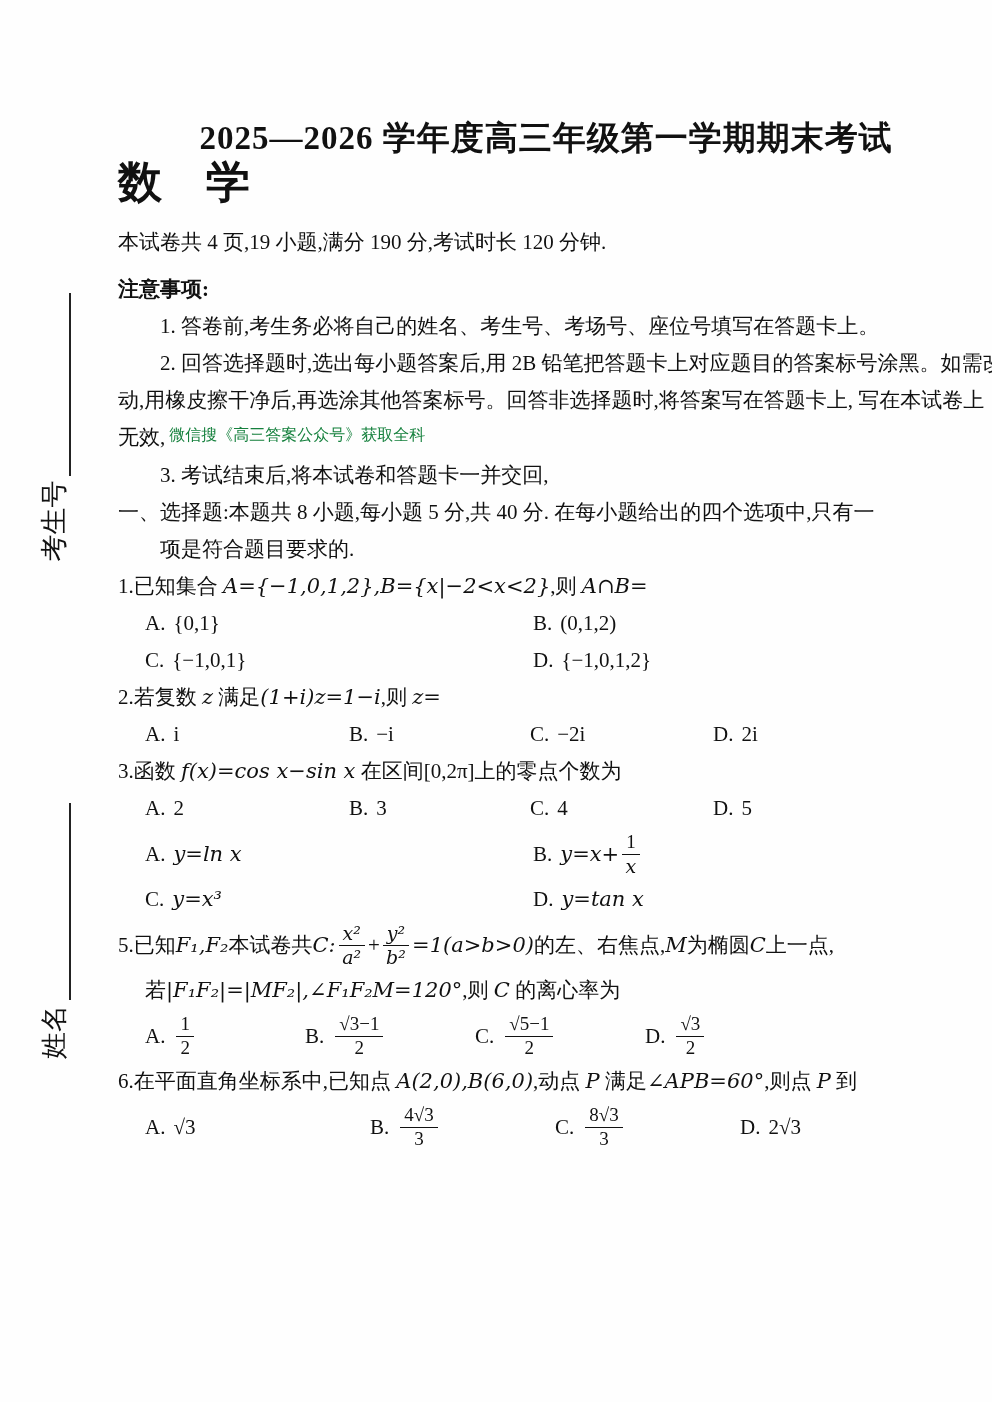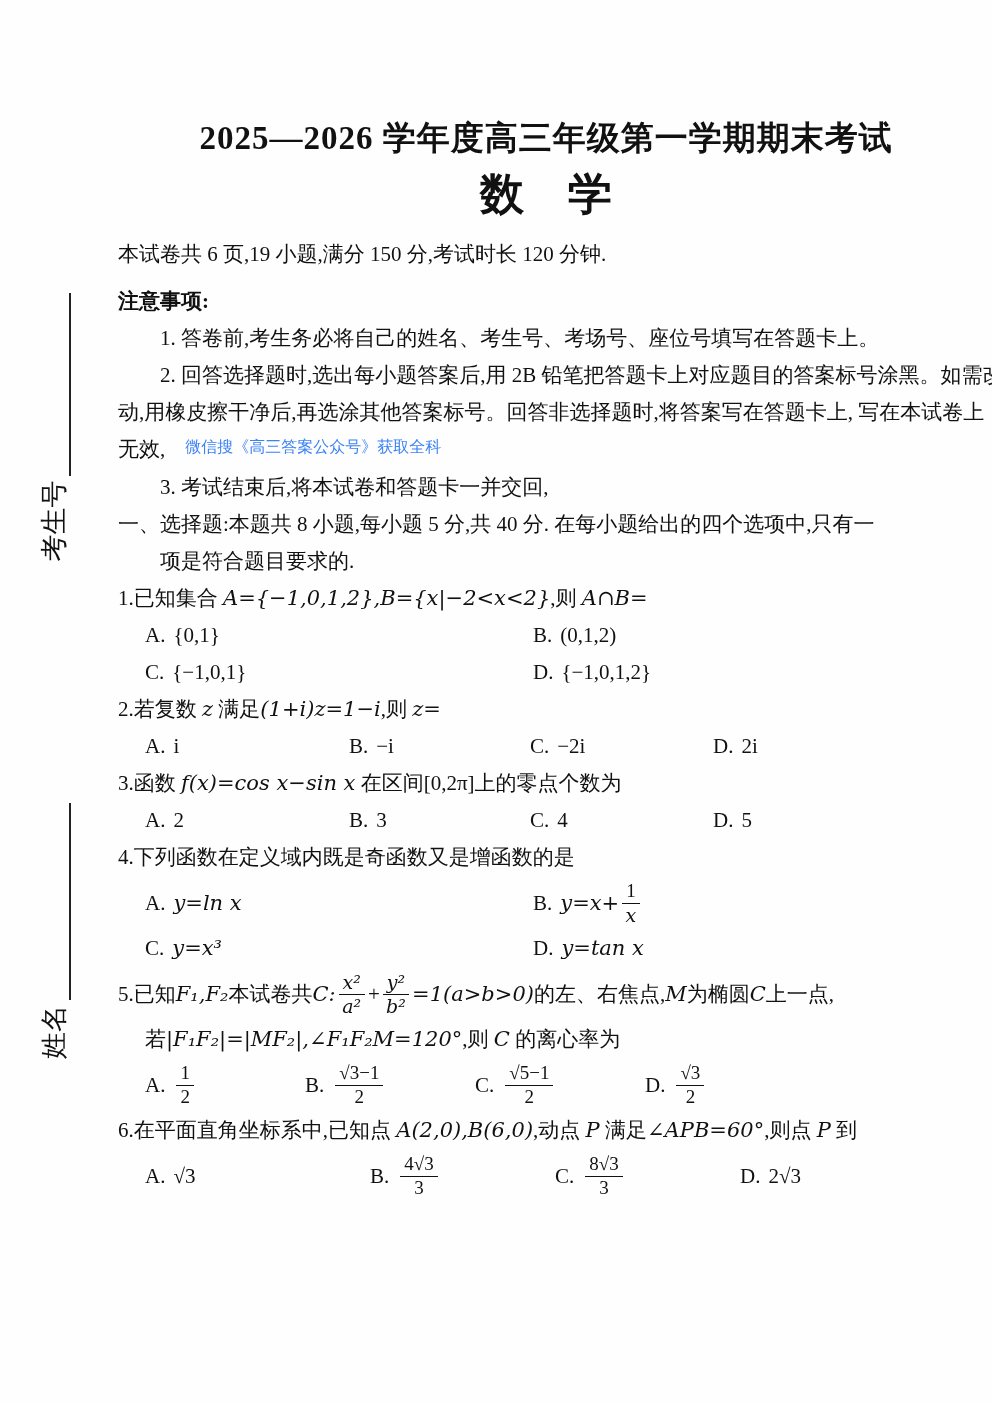--- a/index.html
+++ b/index.html
@@ -16,28 +16,28 @@
   }
   .content { position:absolute; left:118px; top:0; width:856px; }
   .line { line-height:37px; white-space:nowrap; }
   .it { font-style:italic; font-family:"DejaVu Serif","Liberation Serif",serif; }
   .rm { font-style:normal; }
   .indent  { padding-left:42px; }
   .indent2 { padding-left:42px; }
   .qindent { padding-left:27px; }
 
   .title1 { margin-top:118px; text-align:center; font-weight:bold; font-size:33px; line-height:40px; letter-spacing:1px; }
-  .title2 { margin-top:12px;  text-align:center; font-weight:bold; font-size:44px; line-height:50px; }
+  .title2 { margin-top:0;  text-align:left; font-weight:bold; font-size:44px; line-height:50px; }
   .info   { margin-top:16px; }
   .notice-head { margin-top:10px; font-weight:bold; }
   .sec-head { font-weight:normal; font-size:21px; }
 
   .watermark {
     font-family:Liberation Sans, sans-serif;
-    font-size:16px; position:relative; top:-4px; margin-left:20px; color:#3b82f6;
+    font-size:16px; position:relative; top:-4px; margin-left:4px; color:#15803d;
   }
 
   
   .orow { display:flex; align-items:center; padding-left:27px; line-height:37px; white-space:nowrap; }
   .orow .opt { display:inline-flex; align-items:center; }
   .olabel { margin-right:8px; }
   .c4 .opt:nth-child(1){ width:204px; } .c4 .opt:nth-child(2){ width:181px; } .c4 .opt:nth-child(3){ width:183px; }
   .c2 .opt:nth-child(1){ width:388px; }
   .c4n .opt:nth-child(1){ width:160px; } .c4n .opt:nth-child(2){ width:170px; } .c4n .opt:nth-child(3){ width:170px; }
   .c4w .opt:nth-child(1){ width:225px; } .c4w .opt:nth-child(2){ width:185px; } .c4w .opt:nth-child(3){ width:185px; }
@@ -67,21 +67,21 @@
 <div class="page">
 
   <div class="seal-line seal-line1"></div>
   <div class="seal-label seal-label1">考生号</div>
   <div class="seal-line seal-line2"></div>
   <div class="seal-label seal-label2">姓名</div>
 
   <div class="content">
     <div class="title1">2025—2026 学年度高三年级第一学期期末考试</div>
     <div class="title2">数　学</div>
-    <div class="line info">本试卷共 6 页,19 小题,满分 150 分,考试时长 120 分钟.</div>
+    <div class="line info">本试卷共 4 页,19 小题,满分 190 分,考试时长 120 分钟.</div>
 
     <div class="line notice-head">注意事项:</div>
     <div class="line indent">1. 答卷前,考生务必将自己的姓名、考生号、考场号、座位号填写在答题卡上。</div>
     <div class="line indent">2. 回答选择题时,选出每小题答案后,用 2B 铅笔把答题卡上对应题目的答案标号涂黑。如需改</div>
     <div class="line">动,用橡皮擦干净后,再选涂其他答案标号。回答非选择题时,将答案写在答题卡上, 写在本试卷上</div>
     <div class="line">
       <span>无效,</span><span class="watermark">微信搜《高三答案公众号》获取全科</span>
     </div>
     <div class="line indent">3. 考试结束后,将本试卷和答题卡一并交回,</div>
 
@@ -156,23 +156,20 @@
             <span class="rm">4</span>
           </span>
         <span class="opt">
             <span class="olabel">D.</span>
             <span class="rm">5</span>
           </span>
       </div>
     </div>
 
     <div>
-      <div class="line">
-        <span>4.</span><span>下列函数在定义域内既是奇函数又是增函数的是</span>
-      </div>
       <div class="orow c2 tall">
         <span class="opt">
             <span class="olabel">A.</span>
             <span class="it">y=ln x</span>
           </span>
         <span class="opt">
             <span class="olabel">B.</span>
             <span class="it">y=x+</span>
             <span class="frac">
               <span class="num rm">1</span>

